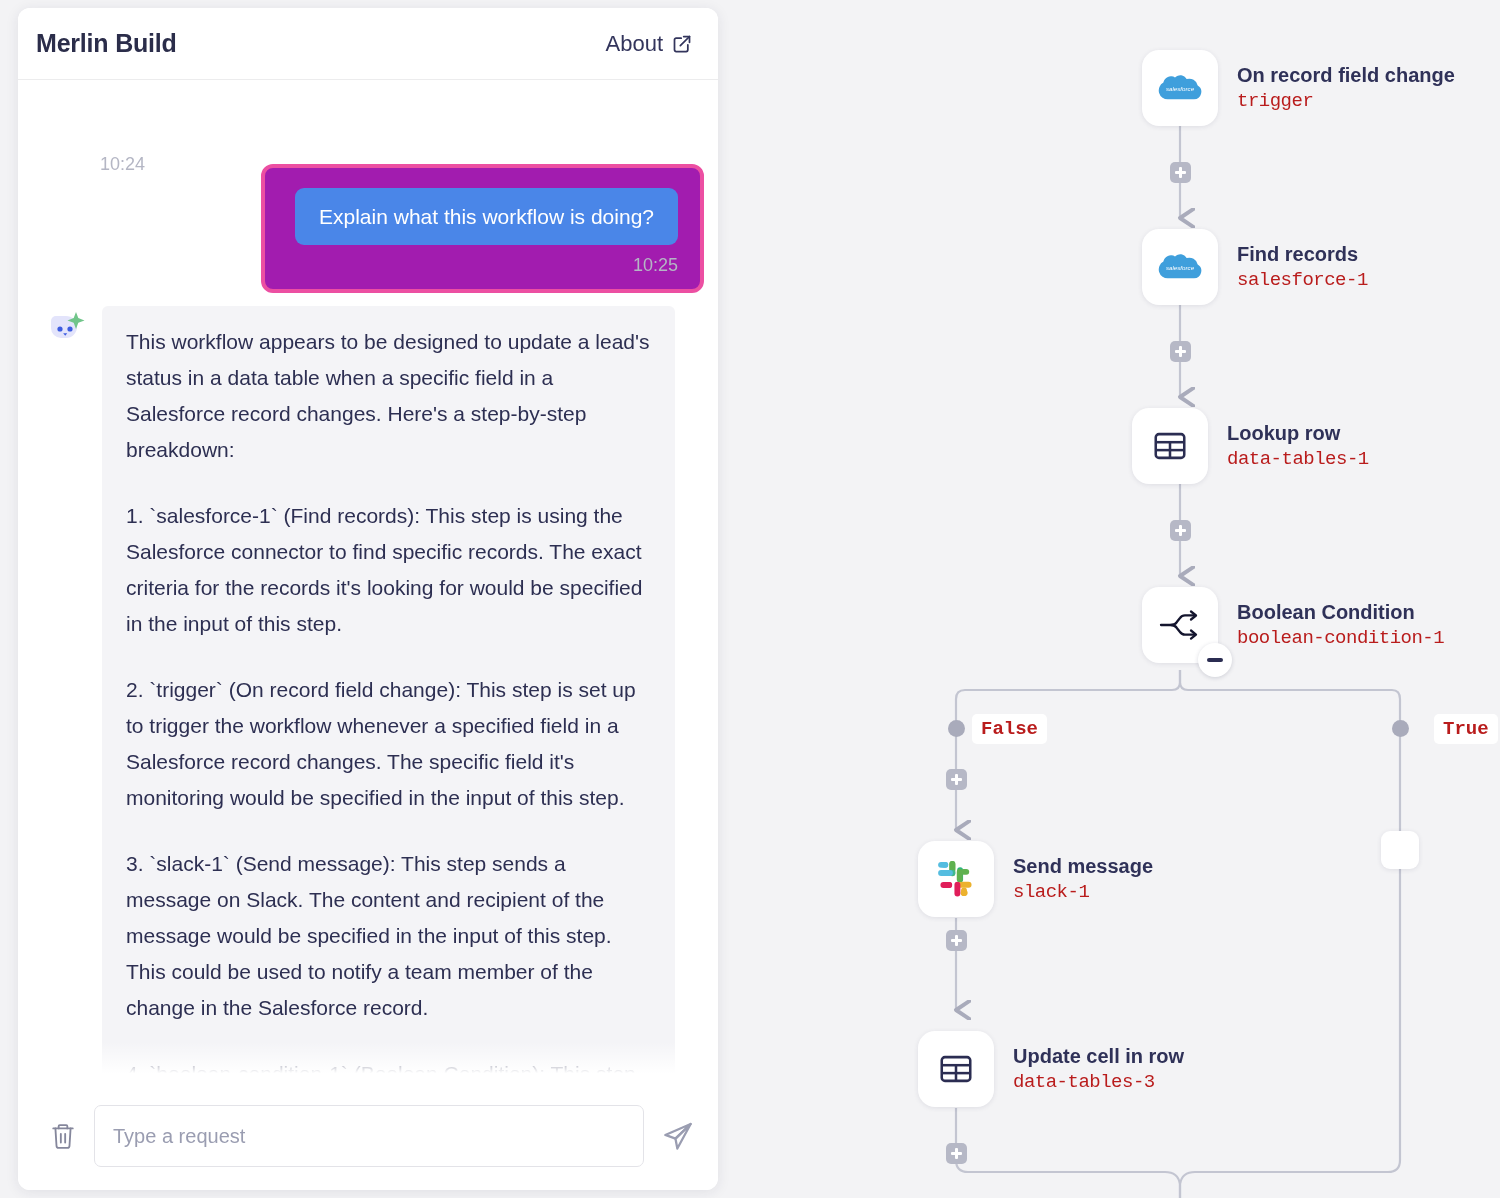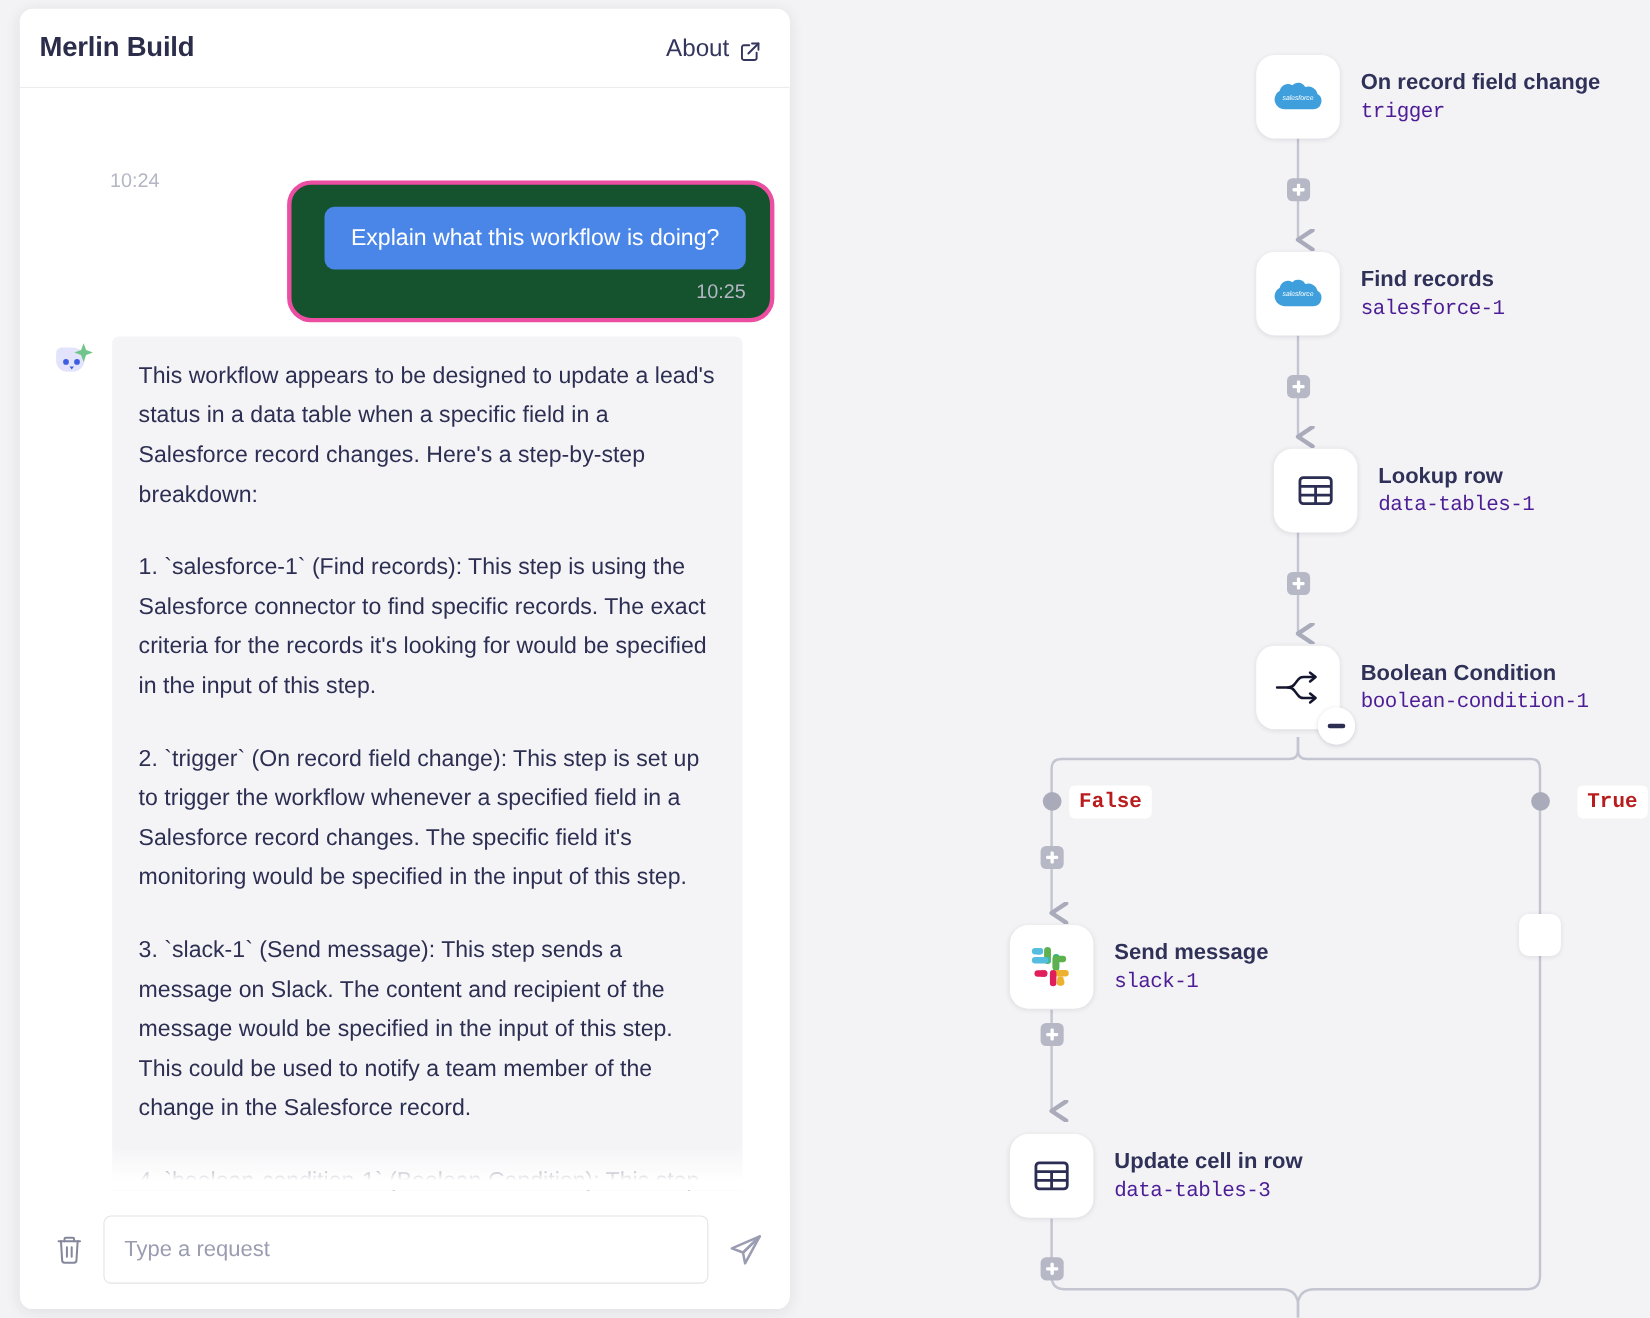--- a/index.html
+++ b/index.html
@@ -26,40 +26,40 @@
     display: flex; align-items: center; justify-content: space-between;
     padding: 0 26px 0 18px;
     border-bottom: 1px solid #ececed;
     background: #fff;
   }
   .chat-title {
     font-size: 25px; font-weight: bold; color: #2b2d4a;
     letter-spacing: -0.2px;
   }
   .about-link {
-    display: flex; align-items: flex-end; gap: 9px;
+    display: flex; align-items: center; gap: 9px;
     font-size: 22px; color: #33355c; cursor: pointer;
   }
   .ext-icon { width: 20px; height: 20px; display: block; }
 
   .chat-body {
     flex: 1 1 auto; position: relative;
     padding: 0 18px; overflow: hidden;
   }
 
   .ts { color: #b4b6c4; font-size: 18px; font-weight: 500; }
   .ts-left { position: absolute; left: 82px; top: 74px; }
 
   
   .user-row {
     position: absolute; left: 243px; top: 84px;
     width: 443px; height: 129px;
     border: 4px solid #ec4fa2;
-    border-radius: 22px;
-    background: #14532d;
+    border-radius: 12px;
+    background: #a21caf;
     display: flex; flex-direction: column;
     align-items: flex-end; justify-content: flex-start;
     padding: 20px 22px 6px 22px;
   }
   .user-bubble {
     background: #4a86e8; color: #fff;
     font-size: 21px; line-height: 1;
     padding: 18px 24px; border-radius: 9px;
     max-width: 100%;
     white-space: nowrap;
@@ -112,21 +112,21 @@
     width: 76px; height: 76px; flex: 0 0 76px;
     background: #fff; border-radius: 17px;
     box-shadow: 0 1px 5px rgba(40,42,80,0.10);
     display: flex; align-items: center; justify-content: center;
     position: relative; cursor: pointer;
   }
   .node-empty { width: 38px; height: 38px; flex: 0 0 38px; border-radius: 9px; }
   .node-text { display: flex; flex-direction: column; gap: 3px; }
   .node-title { font-size: 20px; font-weight: bold; color: #2f3158; white-space: nowrap; }
   .node-sub {
-    font-size: 19px; color: #4c1d95; white-space: nowrap;
+    font-size: 19px; color: #b91c1c; white-space: nowrap;
     font-family: "Liberation Mono", monospace; letter-spacing: -0.5px;
   }
   .collapse-badge {
     position: absolute; right: -14px; bottom: -14px;
     width: 34px; height: 34px; border-radius: 50%;
     background: #fff; box-shadow: 0 1px 4px rgba(40,42,80,0.18);
     display: flex; align-items: center; justify-content: center;
     cursor: pointer;
   }
   .collapse-badge i { display:block; width: 16px; height: 4px; background: #2b2d52; border-radius: 2px; }
@@ -266,21 +266,21 @@
           <text x="22" y="18.5" font-size="6.2" fill="#ffffff" text-anchor="middle" font-family="Liberation Sans, sans-serif" font-style="italic">salesforce</text>
         </svg>
       </div>
       <div class="node-text">
         <div class="node-title">Find records</div>
         <div class="node-sub">salesforce‑1</div>
       </div>
     </div>
     <div class="plus-btn" style="left:430px; top:341px;"></div>
 
-    <div class="node" style="left:418px; top:408px;">
+    <div class="node" style="left:392px; top:408px;">
       <div class="node-box">
         <svg width="40" height="38" viewBox="0 0 24 24" fill="none" stroke="#2b2d52" stroke-width="1.6">
           <rect x="3" y="4.5" width="18" height="15" rx="2"></rect>
           <line x1="3" y1="9.6" x2="21" y2="9.6"></line>
           <line x1="3" y1="14.6" x2="21" y2="14.6"></line>
           <line x1="12" y1="9.6" x2="12" y2="19.5"></line>
         </svg>
       </div>
       <div class="node-text">
         <div class="node-title">Lookup row</div>

